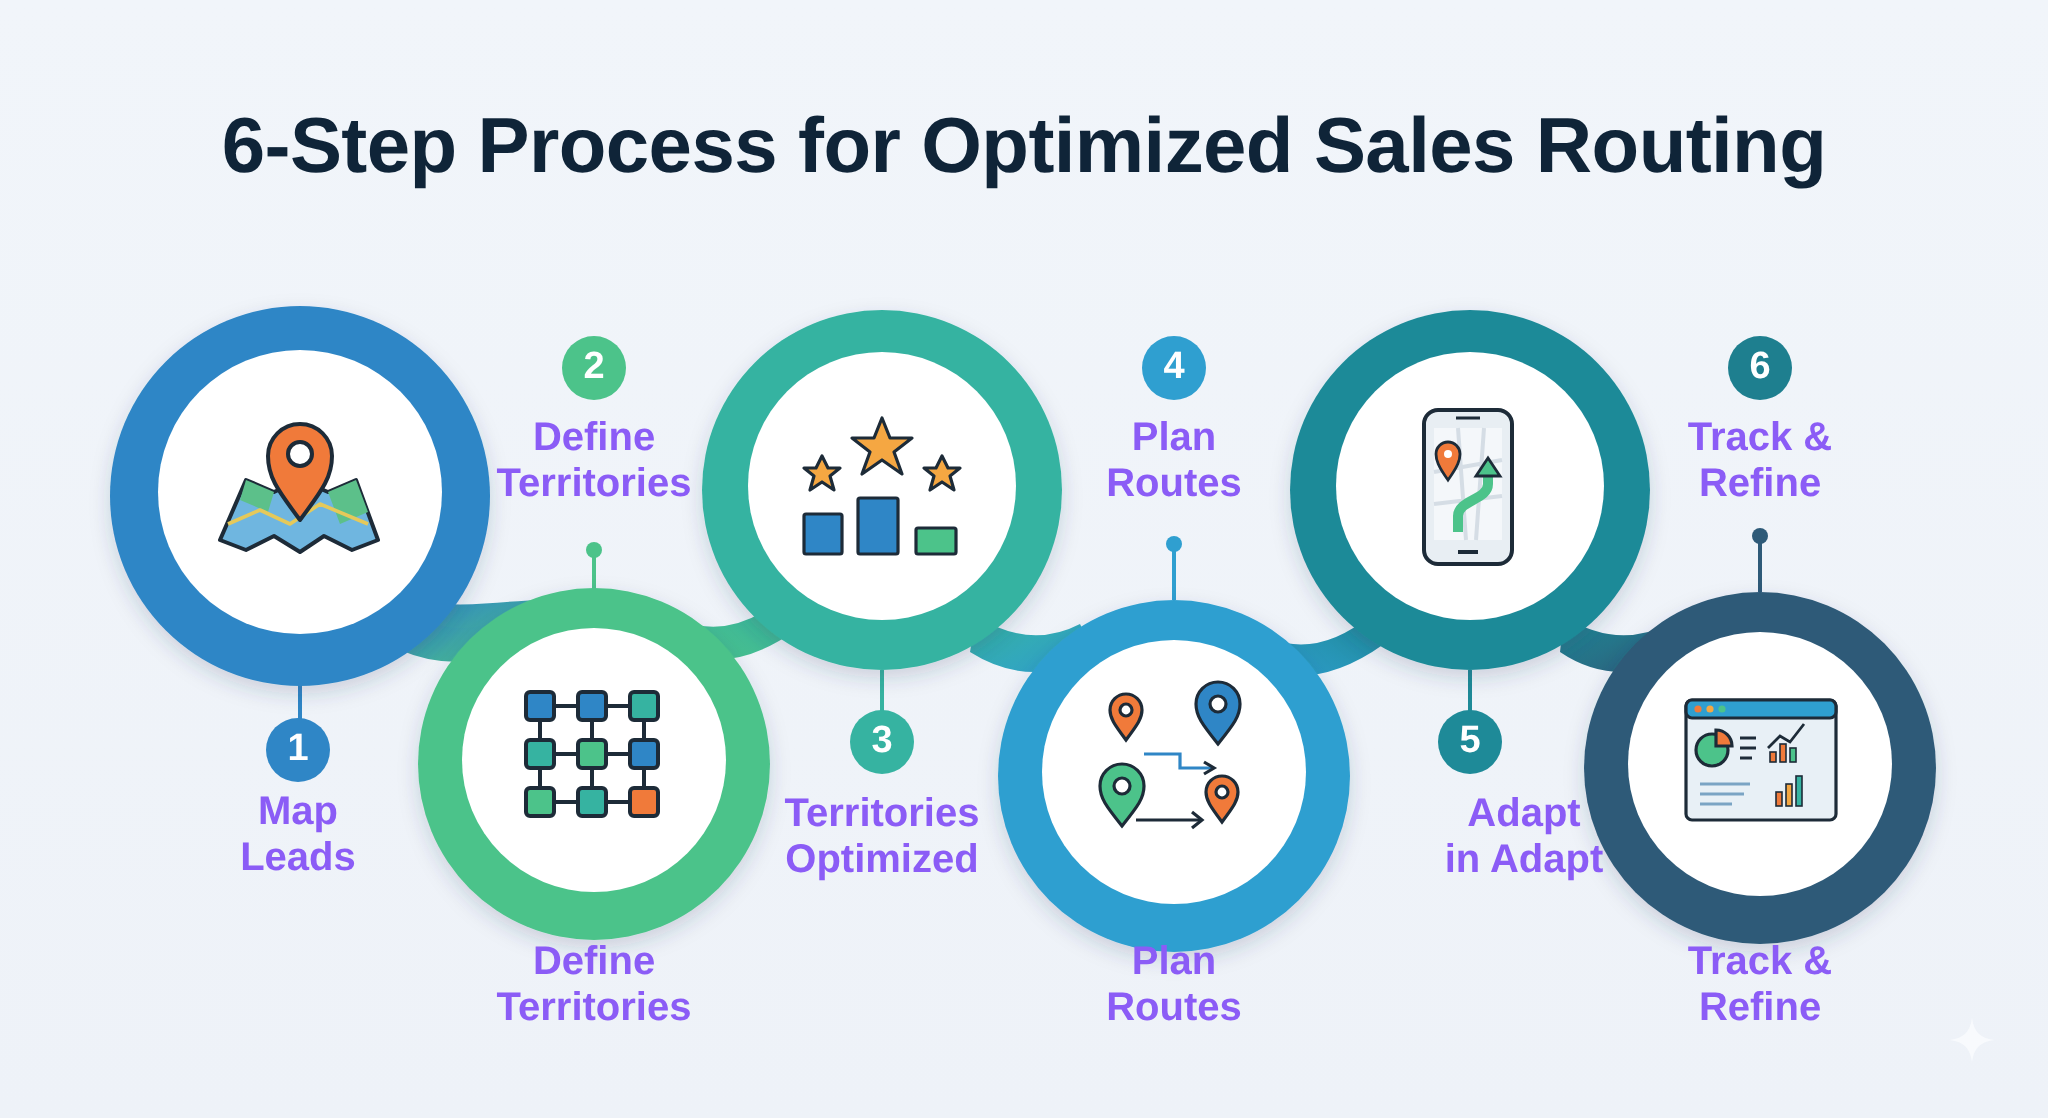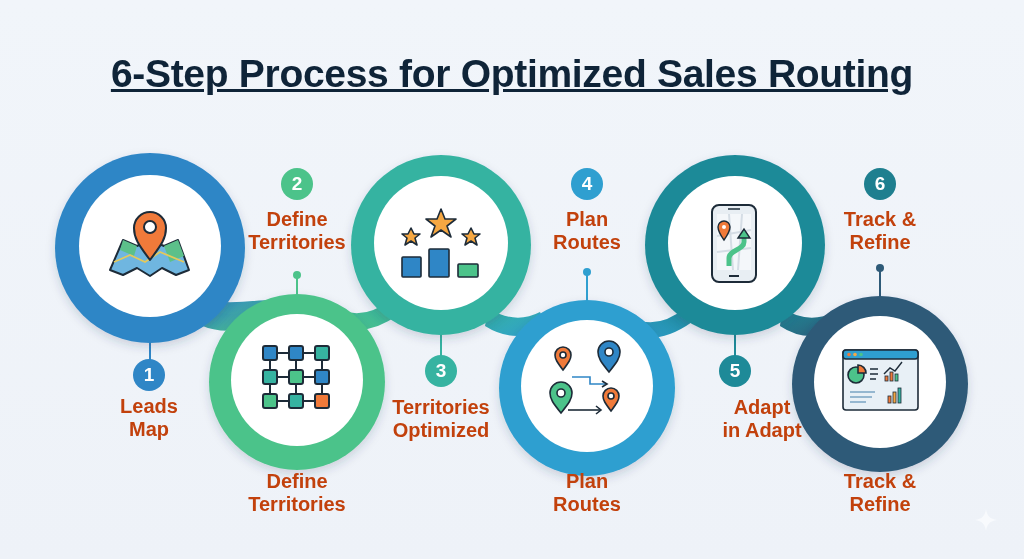--- a/index.html
+++ b/index.html
@@ -3,25 +3,25 @@
 <meta charset="utf-8">
 <style>
   html, body { margin:0; padding:0; }
   body {
     width:1024px; height:559px; overflow:hidden; position:relative;
     background: linear-gradient(180deg,#f1f5fa 0%,#eef2f8 100%);
     font-family: "Liberation Sans", sans-serif;
   }
   .title {
     position:absolute; left:0; top:52px; width:1024px; text-align:center;
-    font-weight:bold; font-size:39px; color:#0f2438; letter-spacing:-0.3px;text-decoration:underline;
+    font-weight:bold; font-size:39px; color:#0f2438; letter-spacing:-0.3px;
   }
   svg.flow { position:absolute; left:0; top:0; }
   .lbl {
-    position:absolute; text-align:center; font-weight:bold; color:#c2410c;
+    position:absolute; text-align:center; font-weight:bold; color:#8b5cf6;
     font-size:20px; line-height:23px; width:160px; margin-left:-80px;
   }
   .badge {
     position:absolute; width:32px; height:32px; margin-left:-16px; border-radius:50%;
     color:#fff; font-weight:bold; font-size:19px; line-height:32px; text-align:center;
   }
   .sparkle { position:absolute; left:974px; top:508px; width:24px; height:24px; }
 </style>
 </head>
 <body>
@@ -194,22 +194,22 @@
 </svg>
 
 <div class="badge" style="left:149px;top:359px;background:#2f86c6">1</div>
 <div class="badge" style="left:297px;top:168px;background:#4cc38a">2</div>
 <div class="badge" style="left:441px;top:355px;background:#36b3a1">3</div>
 <div class="badge" style="left:587px;top:168px;background:#2f9fd0">4</div>
 <div class="badge" style="left:735px;top:355px;background:#1e8a98">5</div>
 <div class="badge" style="left:880px;top:168px;background:#1e7f8f">6</div>
 
 <div class="lbl" style="left:149px;top:395px">
+  <div>Map</div>
   <div>Leads</div>
-  <div>Map</div>
 </div>
 <div class="lbl" style="left:297px;top:208px">
   <div>Define</div>
   <div>Territories</div>
 </div>
 <div class="lbl" style="left:441px;top:396px">
   <div>Territories</div>
   <div>Optimized</div>
 </div>
 <div class="lbl" style="left:587px;top:208px">

